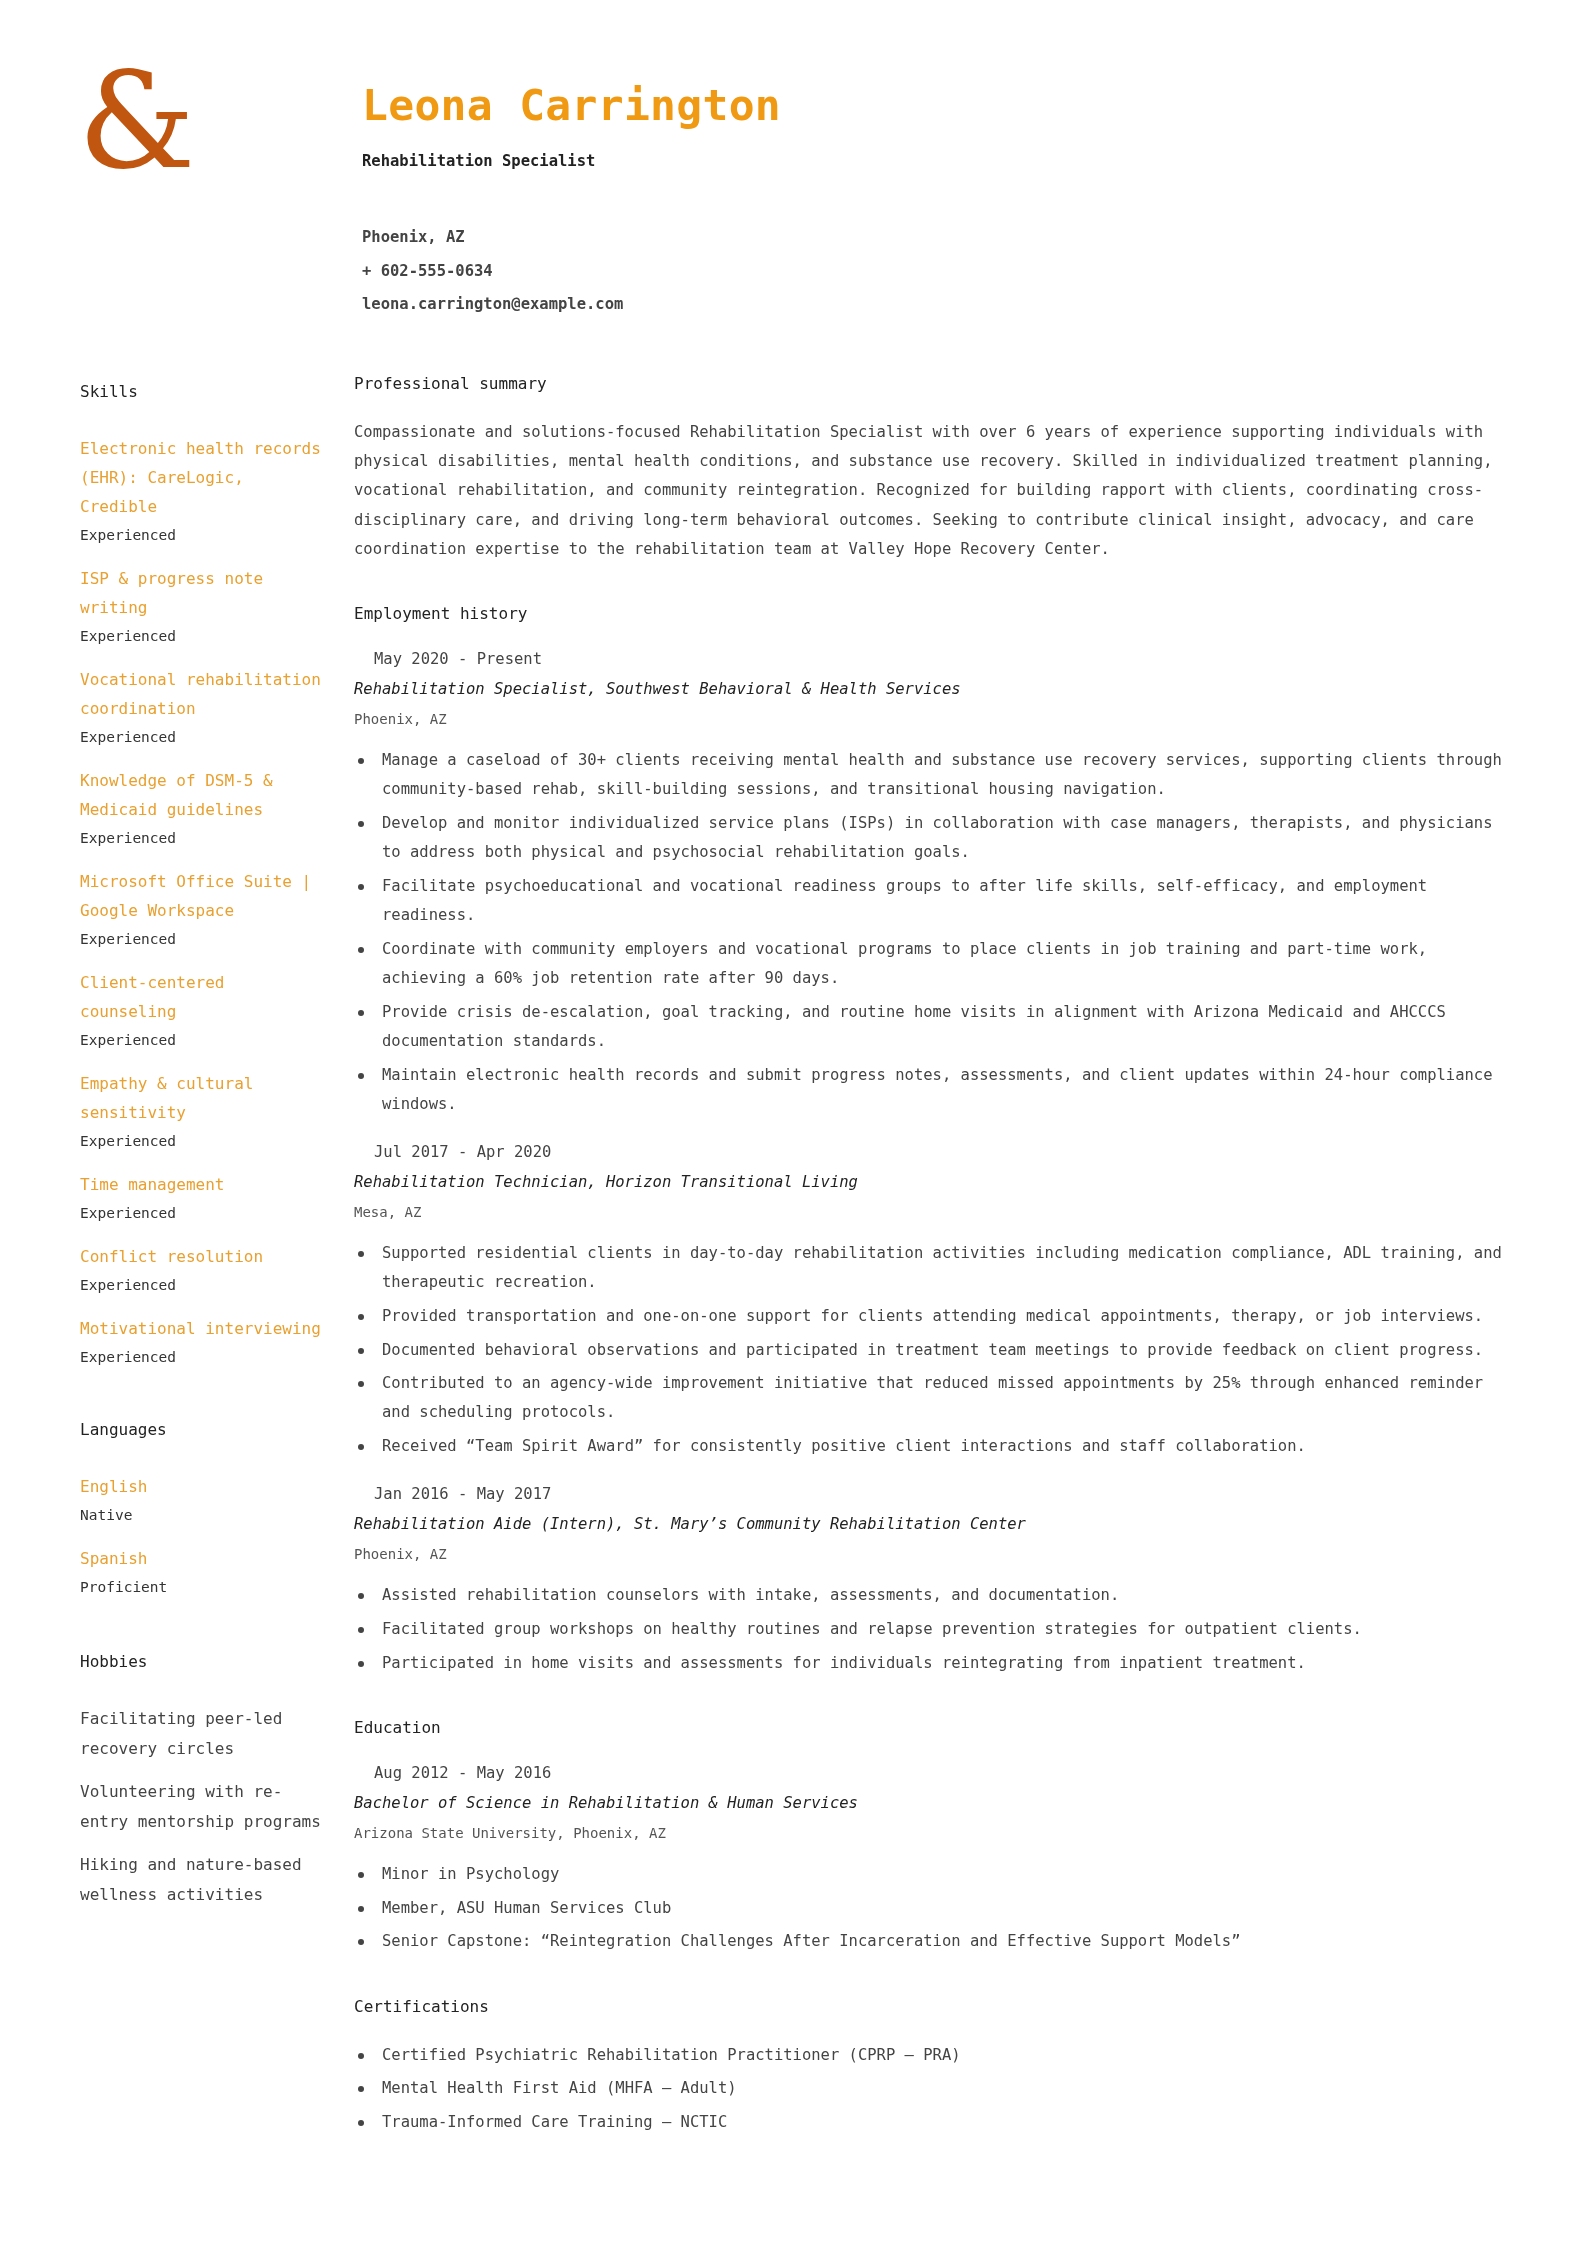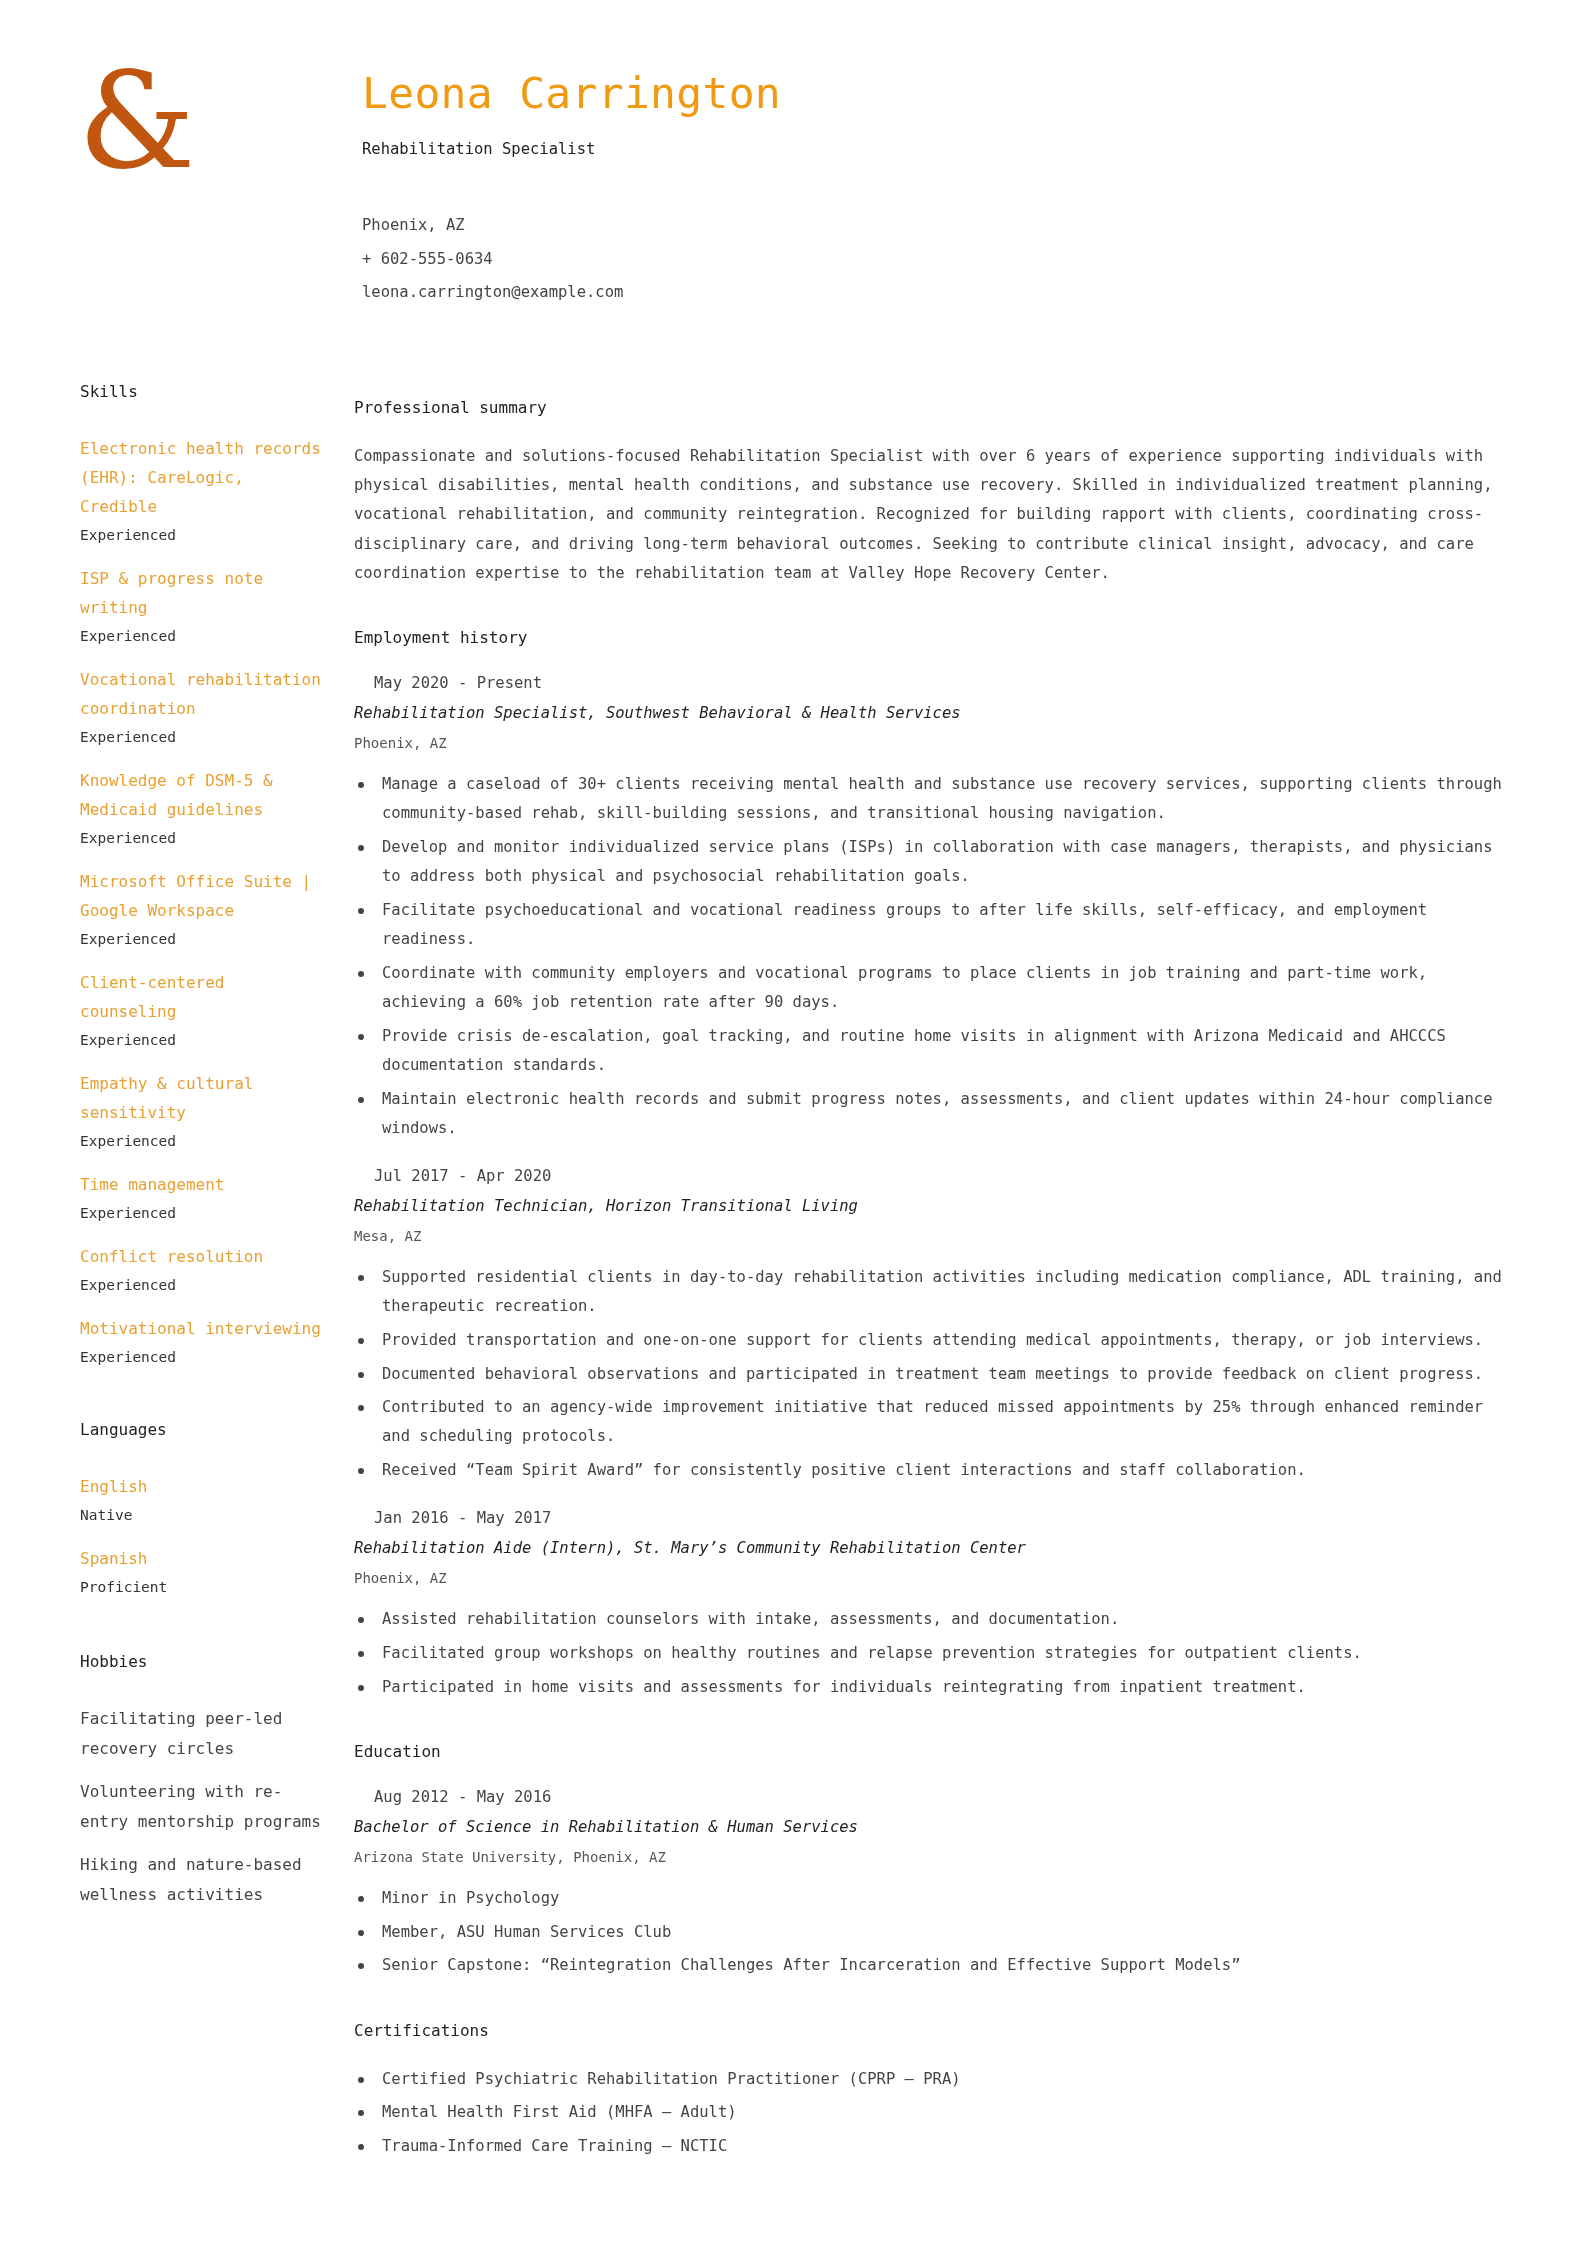--- a/index.html
+++ b/index.html
@@ -3,28 +3,28 @@
 <meta charset="utf-8">
 <style>
   * { box-sizing: border-box; margin: 0; padding: 0; }
   html, body { width: 1588px; height: 2244px; background: #ffffff; overflow: hidden; }
   body { position: relative; font-family: "DejaVu Sans Mono", "Liberation Mono", monospace; color: #222; }
 
   .amp { position: absolute; left: 78px; top: 56px; width: 110px; height: 130px;
          font-family: "DejaVu Serif", "Liberation Serif", serif; font-size: 132px; line-height: 130px;
          color: #c0560f; font-weight: normal; letter-spacing: -6px; }
 
-  .header { position: absolute; left: 362px; top: 64px; }
+  .header { position: absolute; left: 362px; top: 76px; font-weight: bold; }
   .name { font-size: 43px; line-height: 58px; color: #f09a14; letter-spacing: 0.3px; white-space: nowrap; }
   .title { font-size: 15.5px; line-height: 20px; color: #222; margin-top: 17px; }
   .contact { margin-top: 50px; }
   .contact div { font-size: 15.5px; line-height: 33.5px; color: #444; }
 
   .left { position: absolute; left: 80px; top: 380px; width: 250px; }
-  .right { position: absolute; left: 354px; top: 396px; width: 1160px; }
+  .right { position: absolute; left: 354px; top: 372px; width: 1160px; }
 
   .sec-head { font-size: 16px; line-height: 24px; color: #222; }
   .left .sec-head { margin-bottom: 30px; }
   .right .sec-head { margin-bottom: 22px; }
 
   .skill { margin-bottom: 18px; }
   .skill-name { font-size: 16px; line-height: 29px; color: #e8a030; }
   .skill-level { font-size: 14.5px; line-height: 22px; color: #333; margin-top: 3px; }
   .skills-block { margin-bottom: 50px; }
 

